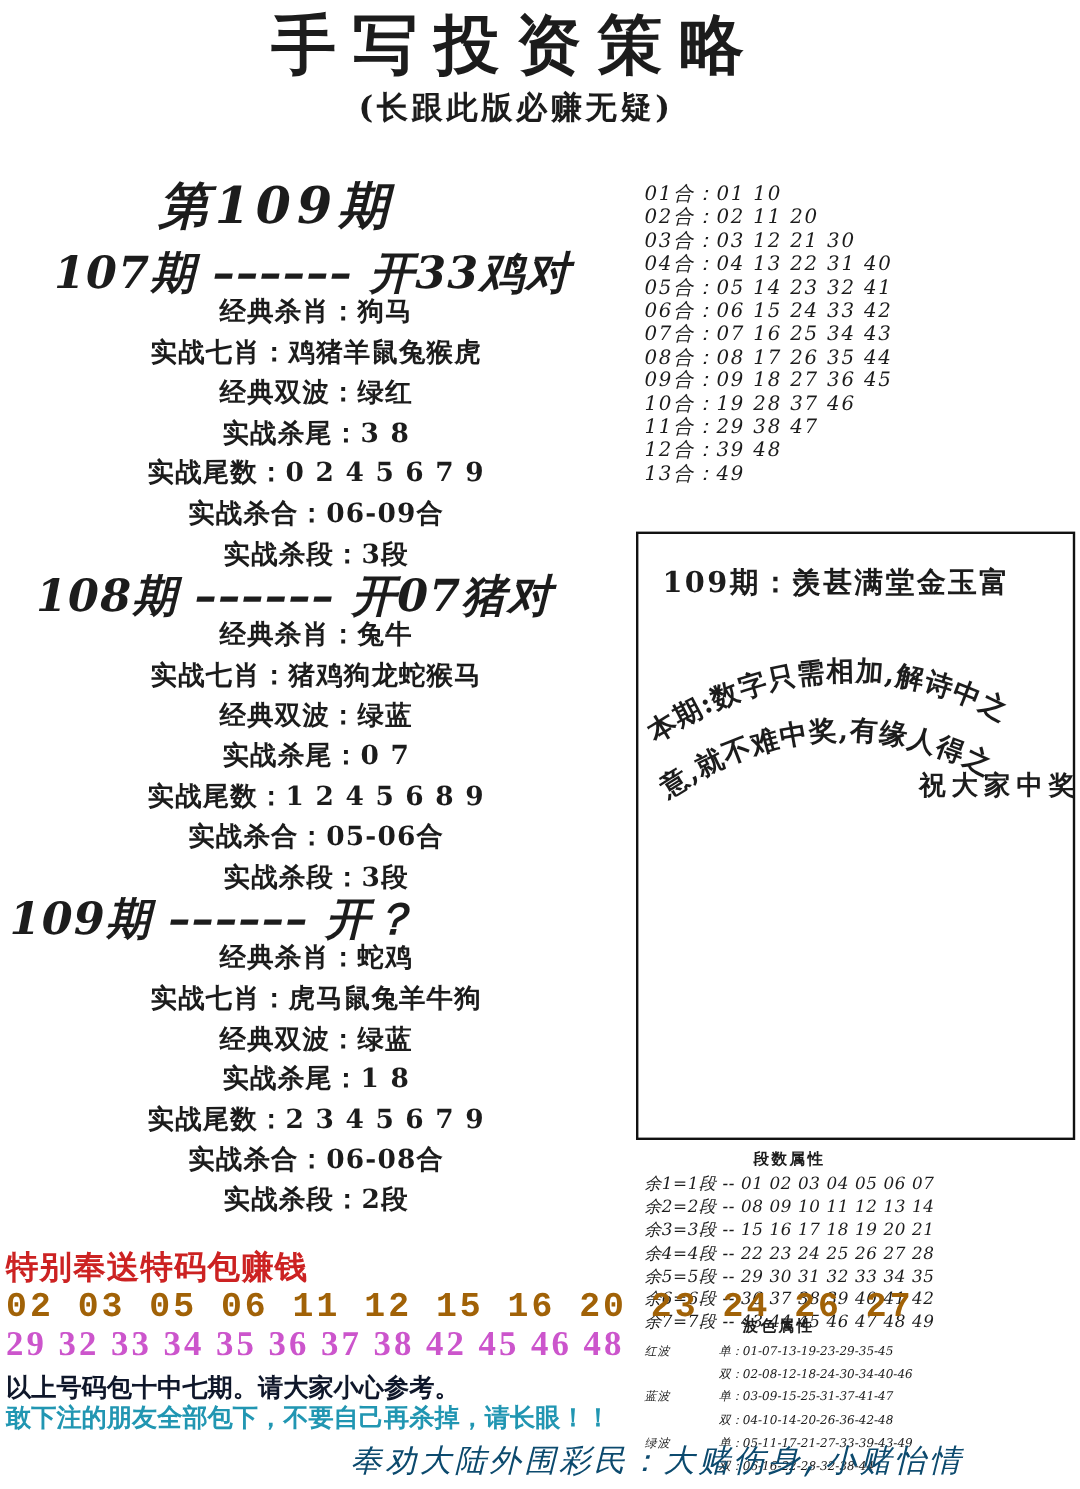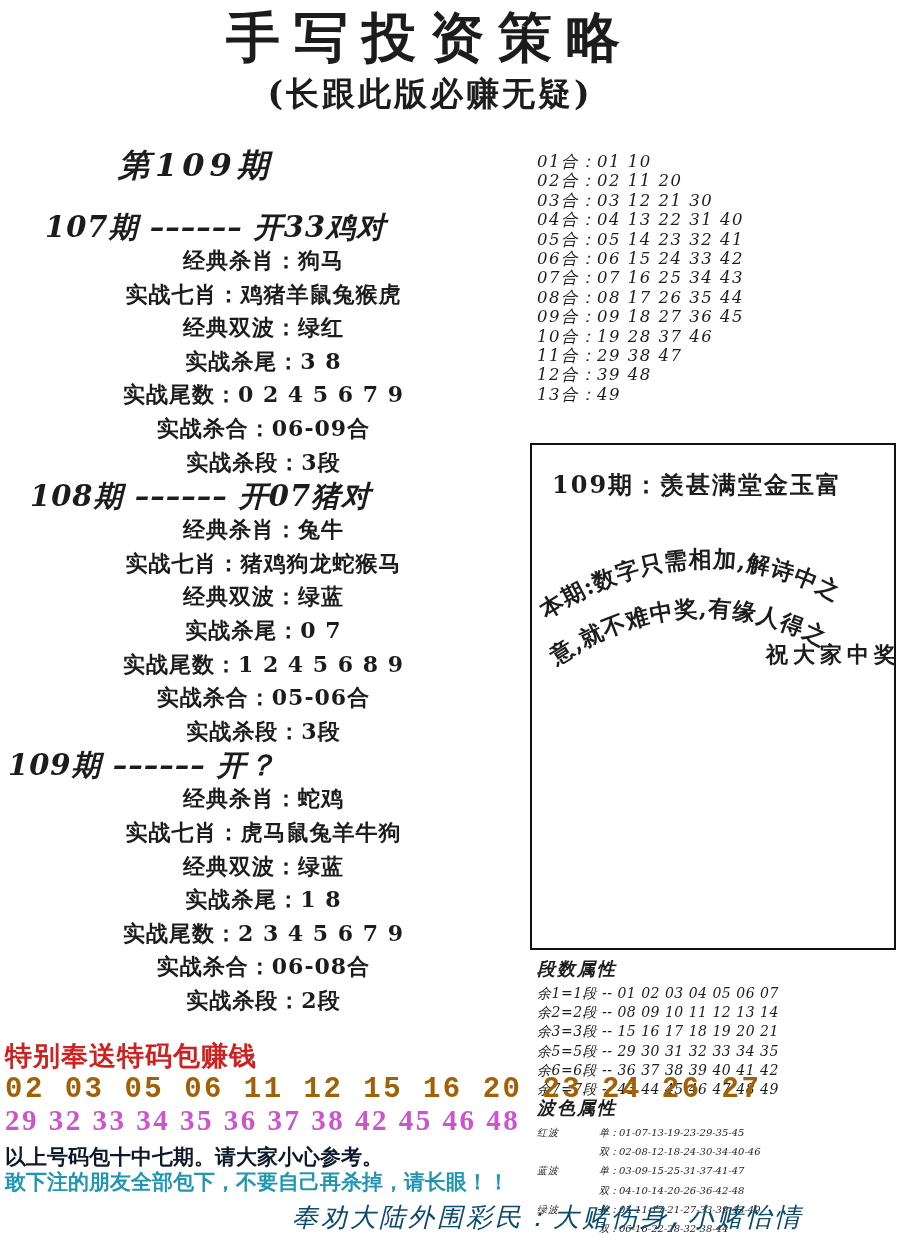--- a/index.html
+++ b/index.html
@@ -10,30 +10,30 @@
     font-family:"DejaVu Serif", serif;
   }
   
   .page-title {
     position:absolute; top:2px; left:0; width:860px; text-align:center;
     font-size:54px; font-weight:bold; letter-spacing:14px;
     font-family:"DejaVu Serif", cursive, serif;
   }
   .page-subtitle {
     position:absolute; top:72px; left:0; width:860px; text-align:center;
-    font-size:33px; font-weight:bold; letter-spacing:3px;
+    font-size:26px; font-weight:bold; letter-spacing:3px;
   }
   .issue-heading {
-    position:absolute; top:144px; left:118px;
-    font-size:32px; font-weight:bold; letter-spacing:5px; font-style:italic;
+    position:absolute; top:144px; left:132px;
+    font-size:42px; font-weight:bold; letter-spacing:5px; font-style:italic;
   }
   
   .left-col { position:absolute; top:210px; left:0; width:527px; }
   .period-header {
-    font-size:29px; line-height:34px; font-weight:600; font-style:italic;
+    font-size:37px; line-height:34px; font-weight:600; font-style:italic;
     letter-spacing:1px; white-space:nowrap;
   }
   .period-line {
     font-size:22px; line-height:33.6px; font-weight:600; text-align:center;
     letter-spacing:1px; white-space:nowrap;
   }
   .ind0 { padding-left:45px; } .ind1 { padding-left:30px; } .ind2 { padding-left:8px; }
   
   .hesu { position:absolute; top:152px; left:537px; }
   .hesu-title { font-size:20px; font-weight:bold; font-style:italic; letter-spacing:3px; margin-bottom:4px; }
@@ -51,21 +51,21 @@
   .arc-svg text {
     font-family:"DejaVu Serif", serif; font-size:23px; font-weight:600;
     fill:#1c1c1c; letter-spacing:1px;
   }
   .blessing {
     position:absolute; top:195px; left:0; width:100%; text-align:right;
     font-size:22px; font-weight:bold; letter-spacing:5px;margin-left:34px;
   }
   
   .duan { position:absolute; top:957px; left:537px; }
-  .small-title { font-size:18px; font-weight:bold; font-style:italic; letter-spacing:2px; margin-bottom:3px; }
+  .small-title { font-size:13px; font-weight:bold; letter-spacing:2px; margin-bottom:3px;text-align:center; }
   .small-row { font-size:14px; line-height:19.2px; font-style:italic; letter-spacing:0.5px; white-space:nowrap; }
   .bose { position:absolute; top:1096px; left:537px; }
   .bose-row { font-size:10px; line-height:19.2px; font-style:italic; white-space:nowrap; }
   .bose-label { display:inline-block; width:62px; letter-spacing:1px; }
   
   .special { position:absolute; top:1038px; left:5px; width:525px; }
   .special-heading { font-size:27px; font-weight:bold; letter-spacing:1px;
     font-family:"Liberation Sans", sans-serif; }
   .special-numbers {
     font-size:29px; font-weight:bold; letter-spacing:2.5px; line-height:31px;
@@ -153,20 +153,21 @@
       </text>
     </svg>
     <div class="blessing">祝大家中奖。</div>
   </div>
 
   <div class="duan">
     <div class="small-title">段数属性</div>
     <div class="small-row">余1=1段 -- 01 02 03 04 05 06 07</div>
     <div class="small-row">余2=2段 -- 08 09 10 11 12 13 14</div>
     <div class="small-row">余3=3段 -- 15 16 17 18 19 20 21</div>
+    <div class="small-row">余4=4段 -- 22 23 24 25 26 27 28</div>
     <div class="small-row">余5=5段 -- 29 30 31 32 33 34 35</div>
     <div class="small-row">余6=6段 -- 36 37 38 39 40 41 42</div>
     <div class="small-row">余7=7段 -- 43 44 45 46 47 48 49</div>
   </div>
 
   <div class="bose">
     <div class="small-title">波色属性</div>
     <div>
       <div class="bose-row"><span class="bose-label">红波</span><span>单：01-07-13-19-23-29-35-45</span></div>
       <div class="bose-row"><span class="bose-label"></span><span>双：02-08-12-18-24-30-34-40-46</span></div>

